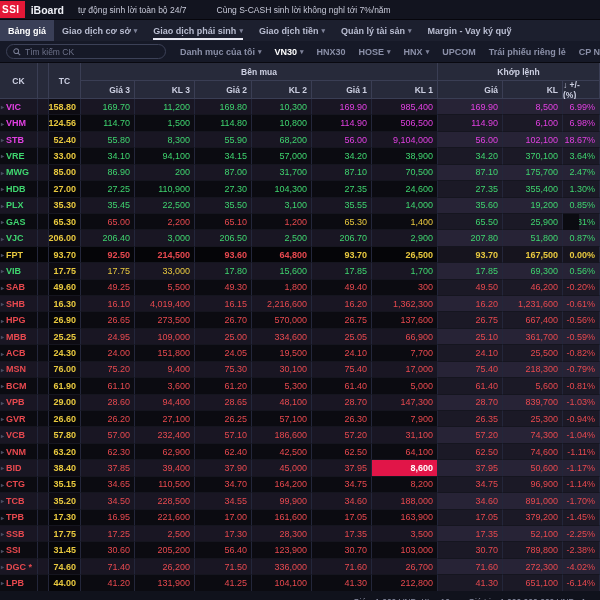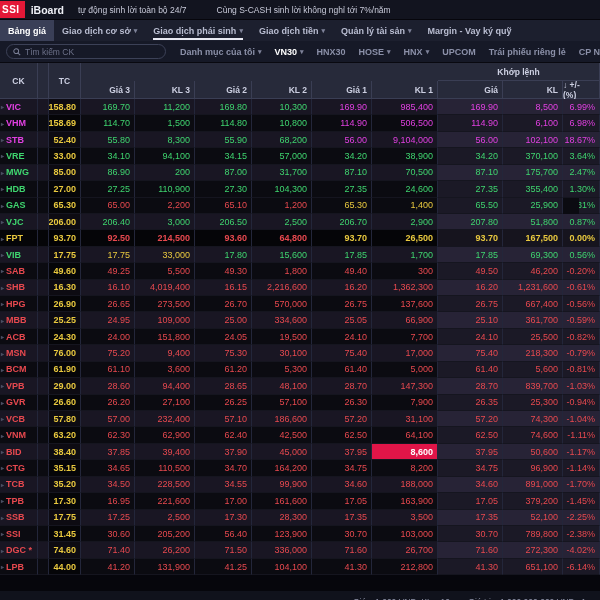--- a/index.html
+++ b/index.html
@@ -91,20 +91,21 @@
         <span class="tab">UPCOM</span>
         <span class="tab">Trái phiếu riêng lẻ</span>
         <span class="tab">CP Ngành</span>
       </div>
   </div>
 
   <div class="grid thead" id="thead">
     <div class="hc span2">CK</div>
     <div class="hc span2"></div>
     <div class="hc span2">TC</div>
+    <div class="hc" style="grid-column:4/10;">Bên mua</div>
     <div class="hc" style="grid-column:10/13;">Khớp lệnh</div>
   <div class="hc num" style="grid-area: 2 / 4 / auto / 5;">Giá 3</div>
       <div class="hc num" style="grid-area: 2 / 5 / auto / 6;">KL 3</div>
       <div class="hc num" style="grid-area: 2 / 6 / auto / 7;">Giá 2</div>
       <div class="hc num" style="grid-area: 2 / 7 / auto / 8;">KL 2</div>
       <div class="hc num" style="grid-area: 2 / 8 / auto / 9;">Giá 1</div>
       <div class="hc num" style="grid-area: 2 / 9 / auto / 10;">KL 1</div>
       <div class="hc num" style="grid-area: 2 / 10 / auto / 11;">Giá</div>
       <div class="hc num" style="grid-area: 2 / 11 / auto / 12;">KL</div>
       <div class="hc num" style="grid-area: 2 / 12 / auto / 13;">↓ +/- (%)</div>
@@ -127,21 +128,21 @@
         <div class="cell mgrp" style="color: rgb(226, 64, 226);">169.90</div>
         <div class="cell mgrp" style="color: rgb(226, 64, 226);">8,500</div>
         <div class="cell mgrp" style="color: rgb(226, 64, 226);">6.99%</div>
       </div>
       <div class="grid row even">
         <div class="cell ckc" style="color: rgb(226, 64, 226);">
           <span class="caret-row">▸</span>
           <span>VHM</span>
         </div>
         <div class="cell sp"></div>
-        <div class="cell tcc">158.69</div>
+        <div class="cell tcc">124.56</div>
         <div class="cell" style="color: rgb(63, 213, 111);">114.70</div>
         <div class="cell" style="color: rgb(63, 213, 111);">1,500</div>
         <div class="cell" style="color: rgb(63, 213, 111);">114.80</div>
         <div class="cell" style="color: rgb(63, 213, 111);">10,800</div>
         <div class="cell" style="color: rgb(226, 64, 226);">114.90</div>
         <div class="cell" style="color: rgb(226, 64, 226);">506,500</div>
         <div class="cell mgrp" style="color: rgb(226, 64, 226);">114.90</div>
         <div class="cell mgrp" style="color: rgb(226, 64, 226);">6,100</div>
         <div class="cell mgrp" style="color: rgb(226, 64, 226);">6.98%</div>
       </div>
@@ -206,20 +207,37 @@
         <div class="cell" style="color: rgb(63, 213, 111);">27.25</div>
         <div class="cell" style="color: rgb(63, 213, 111);">110,900</div>
         <div class="cell" style="color: rgb(63, 213, 111);">27.30</div>
         <div class="cell" style="color: rgb(63, 213, 111);">104,300</div>
         <div class="cell" style="color: rgb(63, 213, 111);">27.35</div>
         <div class="cell" style="color: rgb(63, 213, 111);">24,600</div>
         <div class="cell mgrp" style="color: rgb(63, 213, 111);">27.35</div>
         <div class="cell mgrp" style="color: rgb(63, 213, 111);">355,400</div>
         <div class="cell mgrp" style="color: rgb(63, 213, 111);">1.30%</div>
       </div>
+      <div class="grid row odd">
+        <div class="cell ckc" style="color: rgb(63, 213, 111);">
+          <span class="caret-row">▸</span>
+          <span>PLX</span>
+        </div>
+        <div class="cell sp"></div>
+        <div class="cell tcc">35.30</div>
+        <div class="cell" style="color: rgb(63, 213, 111);">35.45</div>
+        <div class="cell" style="color: rgb(63, 213, 111);">22,500</div>
+        <div class="cell" style="color: rgb(63, 213, 111);">35.50</div>
+        <div class="cell" style="color: rgb(63, 213, 111);">3,100</div>
+        <div class="cell" style="color: rgb(63, 213, 111);">35.55</div>
+        <div class="cell" style="color: rgb(63, 213, 111);">14,000</div>
+        <div class="cell mgrp" style="color: rgb(63, 213, 111);">35.60</div>
+        <div class="cell mgrp" style="color: rgb(63, 213, 111);">19,200</div>
+        <div class="cell mgrp" style="color: rgb(63, 213, 111);">0.85%</div>
+      </div>
       <div class="grid row even">
         <div class="cell ckc" style="color: rgb(63, 213, 111);">
           <span class="caret-row">▸</span>
           <span>GAS</span>
         </div>
         <div class="cell sp"></div>
         <div class="cell tcc">65.30</div>
         <div class="cell" style="color: rgb(232, 73, 79);">65.00</div>
         <div class="cell" style="color: rgb(232, 73, 79);">2,200</div>
         <div class="cell" style="color: rgb(232, 73, 79);">65.10</div>

